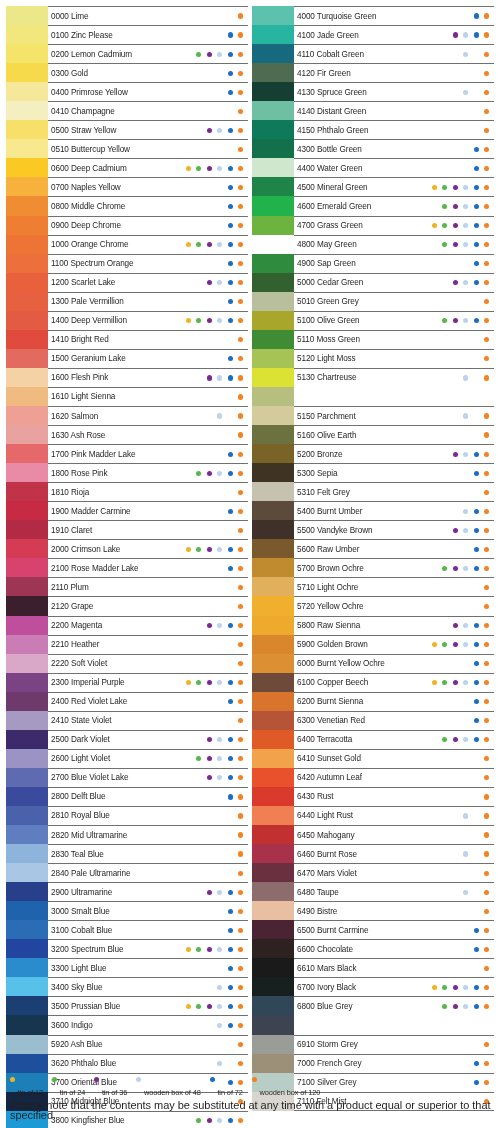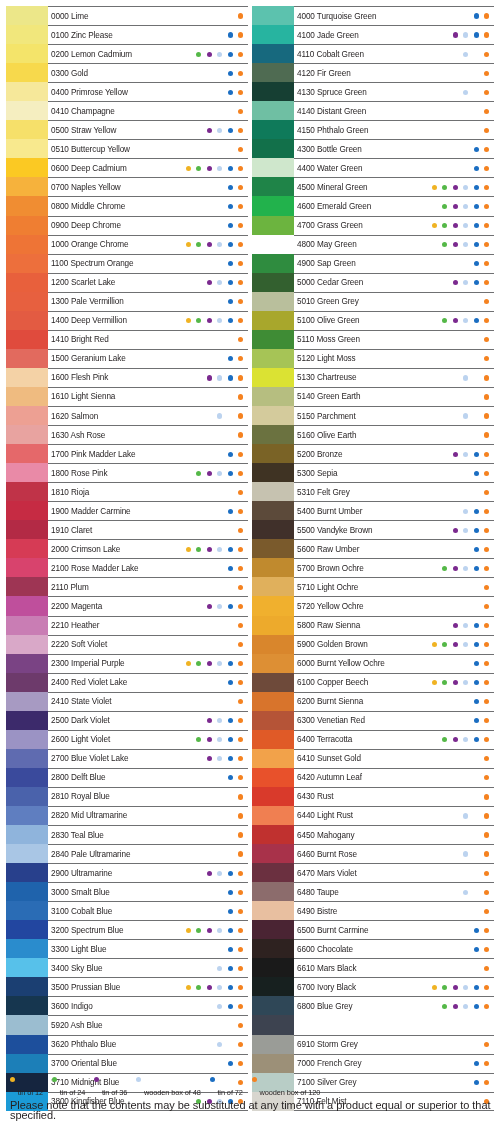--- a/index.html
+++ b/index.html
@@ -908,20 +908,46 @@
               <span class="slot">
                 <span class="dot empty"></span>
               </span>
               <span class="slot">
                 <span class="dot" style="background: rgb(245, 130, 32);"></span>
               </span>
             </div>
           </div>
         </div>
         <div class="row">
+          <div class="swatch" style="background: rgb(60, 31, 44);"></div>
+          <div class="info">
+            <span class="name">2120 Grape</span>
+            <div class="dots">
+              <span class="slot">
+                <span class="dot empty"></span>
+              </span>
+              <span class="slot">
+                <span class="dot empty"></span>
+              </span>
+              <span class="slot">
+                <span class="dot empty"></span>
+              </span>
+              <span class="slot">
+                <span class="dot empty"></span>
+              </span>
+              <span class="slot">
+                <span class="dot empty"></span>
+              </span>
+              <span class="slot">
+                <span class="dot" style="background: rgb(245, 130, 32);"></span>
+              </span>
+            </div>
+          </div>
+        </div>
+        <div class="row">
           <div class="swatch" style="background: rgb(191, 79, 156);"></div>
           <div class="info">
             <span class="name">2200 Magenta</span>
             <div class="dots">
               <span class="slot">
                 <span class="dot empty"></span>
               </span>
               <span class="slot">
                 <span class="dot empty"></span>
               </span>
@@ -2133,43 +2159,20 @@
                 <span class="dot empty"></span>
               </span>
               <span class="slot">
                 <span class="dot" style="background: rgb(245, 130, 32);"></span>
               </span>
             </div>
           </div>
         </div>
         <div class="row">
           <div class="swatch" style="background: rgb(182, 190, 128);"></div>
-          <div class="info">
-            <span class="name">5140 Green Earth</span>
-            <div class="dots">
-              <span class="slot">
-                <span class="dot empty"></span>
-              </span>
-              <span class="slot">
-                <span class="dot empty"></span>
-              </span>
-              <span class="slot">
-                <span class="dot empty"></span>
-              </span>
-              <span class="slot">
-                <span class="dot empty"></span>
-              </span>
-              <span class="slot">
-                <span class="dot empty"></span>
-              </span>
-              <span class="slot">
-                <span class="dot" style="background: rgb(245, 130, 32);"></span>
-              </span>
-            </div>
-          </div>
         </div>
         <div class="row">
           <div class="swatch" style="background: rgb(212, 203, 156);"></div>
           <div class="info">
             <span class="name">5150 Parchment</span>
             <div class="dots">
               <span class="slot">
                 <span class="dot empty"></span>
               </span>
               <span class="slot">

